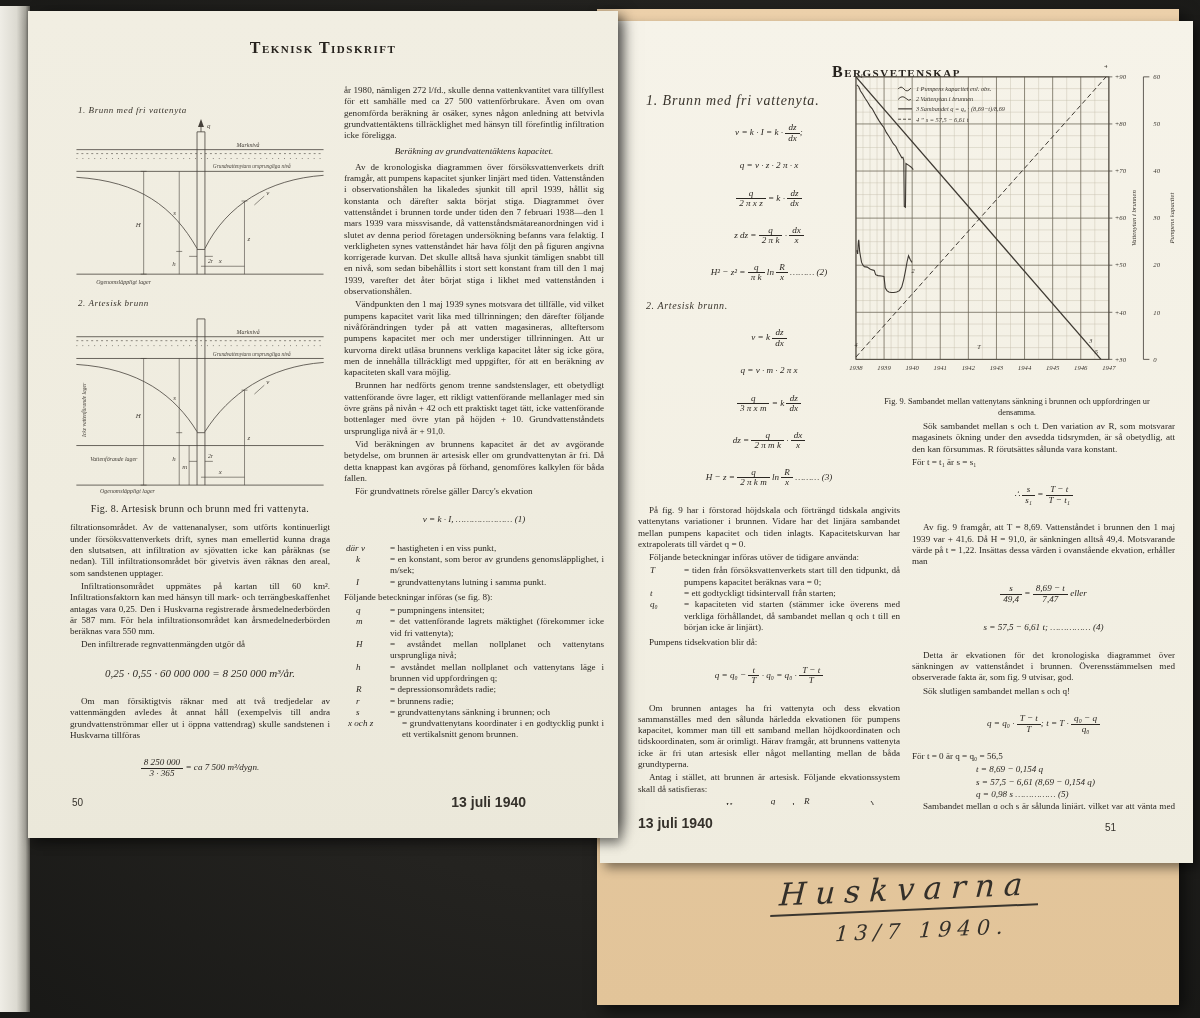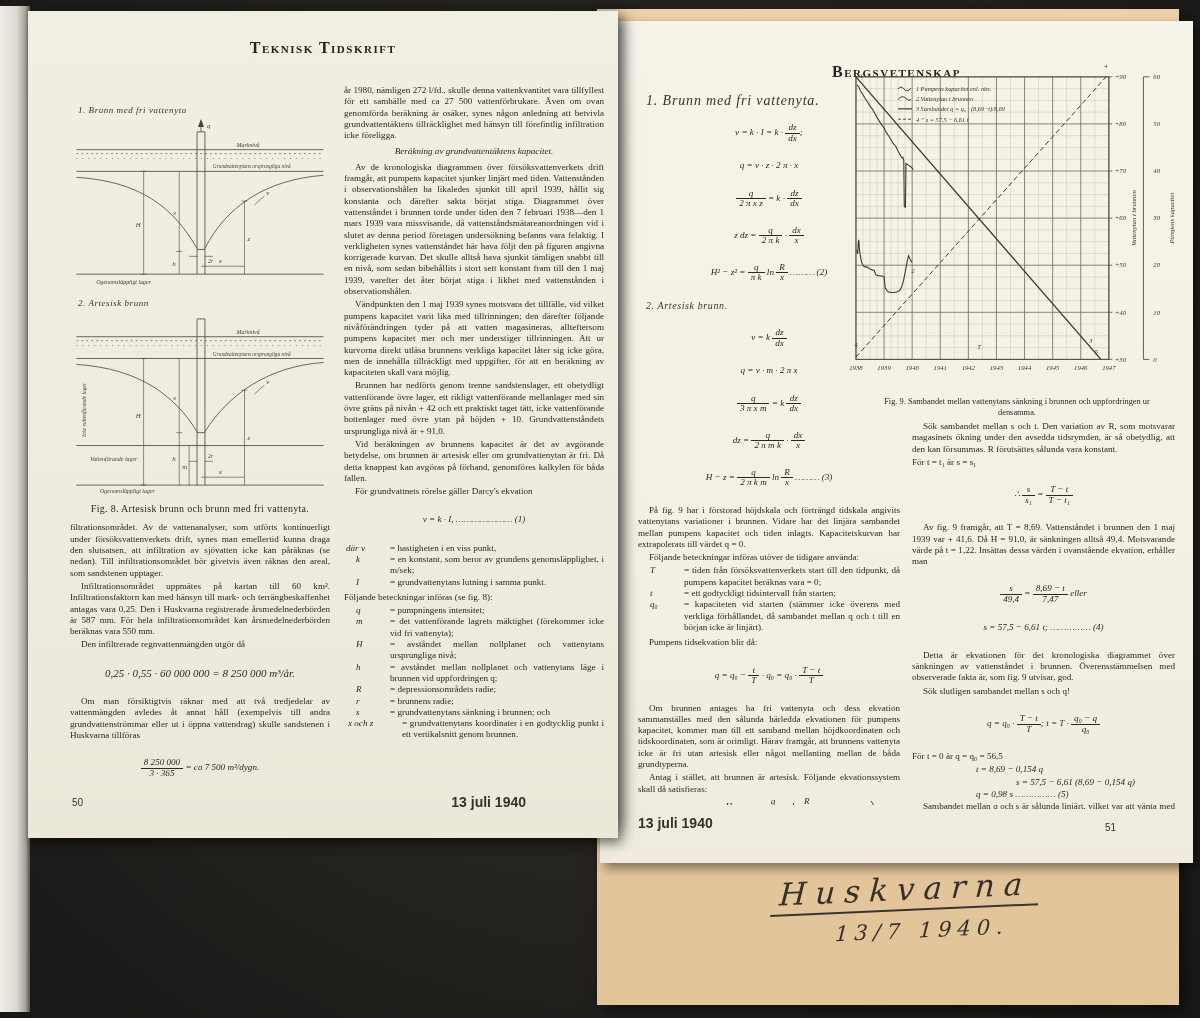--- a/index.html
+++ b/index.html
@@ -227,21 +227,21 @@
       <div class="p">För t = t₁ är s = s₁</div>
       <div class="eq">∴  <span class="frac"><span class="fn">s</span><span class="fd">s₁</span></span> = <span class="frac"><span class="fn">T − t</span><span class="fd">T − t₁</span></span></div>
       <div class="p ind">Av fig. 9 framgår, att T = 8,69.  Vattenståndet i brunnen den 1 maj 1939 var + 41,6.  Då H = 91,0, är sänkningen alltså 49,4.  Motsvarande värde på t = 1,22.  Insättas dessa värden i ovanstående ekvation, erhåller man</div>
       <div class="eq"><span class="frac"><span class="fn">s</span><span class="fd">49,4</span></span> = <span class="frac"><span class="fn">8,69 − t</span><span class="fd">7,47</span></span>  eller</div>
       <div class="eq">s = 57,5 − 6,61 t;   ……………  (4)</div>
       <div class="p ind">Detta är ekvationen för det kronologiska diagrammet över sänkningen av vattenståndet i brunnen. Överensstämmelsen med observerade fakta är, som fig. 9 utvisar, god.</div>
       <div class="p ind">Sök slutligen sambandet mellan s och q!</div>
       <div class="eq">q = q₀ · <span class="frac"><span class="fn">T − t</span><span class="fd">T</span></span>;   t = T · <span class="frac"><span class="fn">q₀ − q</span><span class="fd">q₀</span></span></div>
       <div class="p">För t = 0 är q = q₀ = 56,5</div>
       <div class="eq eq-left" style="margin:1px 0;">t  =  8,69 − 0,154 q</div>
-      <div class="eq eq-left" style="margin:1px 0;text-align:center;">s  = 57,5  − 6,61 (8,69 − 0,154 q)</div>
+      <div class="eq eq-left" style="margin:1px 0;">s  = 57,5  − 6,61 (8,69 − 0,154 q)</div>
       <div class="eq eq-left" style="margin:1px 0;">q  =  0,98 s   ……………  (5)</div>
       <div class="p ind">Sambandet mellan q och s är sålunda linjärt, vilket var att vänta med hänsyn till det gjorda antagandet om artesiskt vatten.  De härledda formlerna stämma väl överens med de observerade värdena (se fig. 10). Brunnen är alltså artesisk.</div>
     </div>
 
     <div class="footer fdate" style="left:38px;bottom:32px;">13 juli 1940</div>
     <div class="footer" style="left:505px;bottom:30px;">51</div>
   </div>
 
   <div class="page page-left">
     <div class="hdr" style="top:28px;">Teknisk Tidskrift</div>

